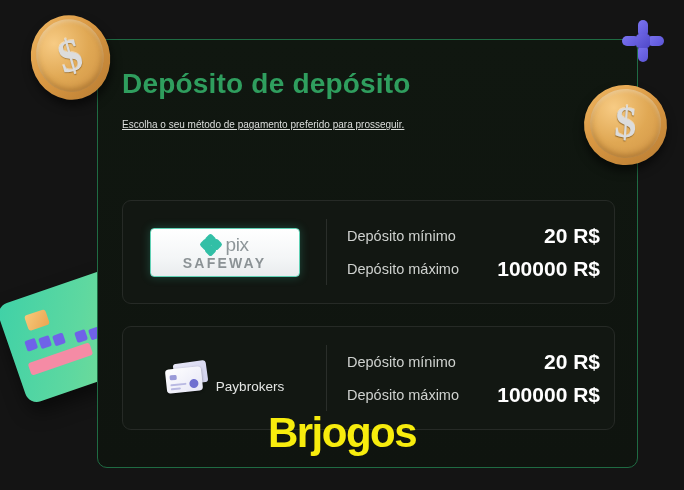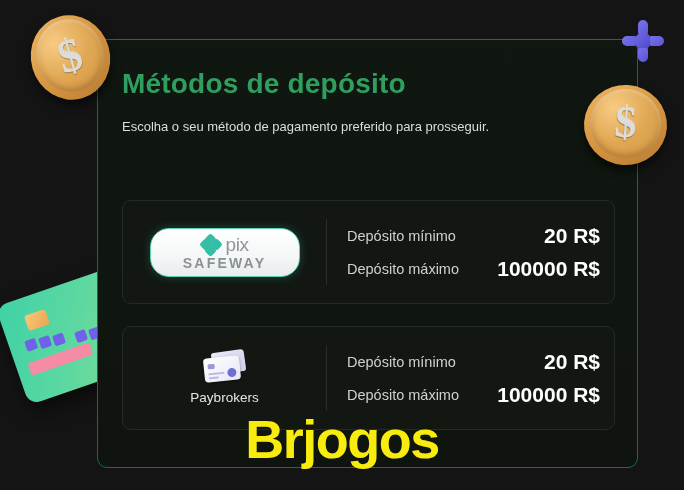--- a/index.html
+++ b/index.html
@@ -79,21 +79,21 @@
     background:#10170f;
     background:linear-gradient(180deg,#101710 0%,#0f140f 100%);
     box-sizing:border-box;
   }
   #panel-title{
     position:absolute;left:24px;top:28px;
     font-size:28px;font-weight:700;color:#2f9e5e;letter-spacing:.2px;
   }
   #panel-sub{
     position:absolute;left:24px;top:77px;width:450px;
-    font-size:13px;line-height:1.5;color:#dcdedc;
+    font-size:10px;line-height:1.5;color:#dcdedc;text-decoration:underline;
   }
 
   .method-row{
     position:absolute;left:24px;width:493px;height:104px;
     border:1px solid #262a26;border-radius:9px;
     background:#121712;
     box-sizing:border-box;
   }
   #row-pix{top:160px;}
   #row-paybrokers{top:286px;}
@@ -108,21 +108,21 @@
   .row-right{
     position:absolute;left:224px;top:0;right:14px;height:100%;
     display:flex;flex-direction:column;justify-content:center;gap:9px;
   }
   .limit-line{display:flex;align-items:center;justify-content:space-between;}
   .limit-label{font-size:14.5px;color:#cfd2cf;}
   .limit-value{font-size:21px;font-weight:700;color:#ffffff;}
 
   
   .pix-plaque{
-    width:150px;height:49px;border-radius:19px;
+    width:150px;height:49px;border-radius:4px;
     background:linear-gradient(180deg,#ffffff 0%,#f4f6f7 60%,#e9ecee 100%);
     border:1px solid #5fd0b4;
     box-shadow:0 0 10px rgba(60,200,170,.28);
     display:flex;flex-direction:column;align-items:center;justify-content:center;
     gap:1px;box-sizing:border-box;
   }
   .pix-top{display:flex;align-items:center;gap:5px;}
   .pix-mark{position:relative;width:20px;height:20px;}
   .pix-mark span{
     position:absolute;width:9px;height:9px;border-radius:2.4px;background:#32bfa6;
@@ -133,21 +133,21 @@
   .pix-mark .d3{left:11px;top:5.5px;}
   .pix-mark .d4{left:5.5px;top:11px;}
   .pix-word{
     font-size:19px;color:#8e9699;font-weight:400;letter-spacing:-.5px;line-height:1;
   }
   .pix-safeway{
     font-size:14px;font-weight:700;letter-spacing:2.2px;color:#8b9295;line-height:1;
   }
 
   
-  .pb-wrap{display:flex;flex-direction:column;align-items:center;gap:7px;}
+  .pb-wrap{display:flex;flex-direction:row;align-items:flex-end;gap:7px;}
   .pb-icon{position:relative;width:44px;height:32px;}
   .pb-icon .c-back{
     position:absolute;left:9px;top:0;width:33px;height:22px;border-radius:3px;
     background:linear-gradient(135deg,#e9e9f8,#d2d2ee);transform:rotate(-8deg);
   }
   .pb-icon .c-front{
     position:absolute;left:1px;top:6px;width:36px;height:24px;border-radius:3.5px;
     background:linear-gradient(150deg,#ffffff,#e6e6f6);
     box-shadow:0 1px 3px rgba(0,0,0,.4);transform:rotate(-6deg);
   }
@@ -157,21 +157,21 @@
   .pb-icon .c-front .b3{left:4px;top:19px;width:10px;}
   .pb-icon .c-front .dot{
     position:absolute;right:4px;top:12px;width:9px;height:9px;border-radius:50%;
     background:#6f6fd0;
   }
   .pb-name{font-size:13.5px;color:#e3e5e3;}
 
   
   #watermark{
     position:absolute;left:50%;top:412px;transform:translateX(-50%);
-    font-size:54px;font-weight:700;color:#f7ec0d;letter-spacing:-1.5px;
+    font-size:42px;font-weight:700;color:#f7ec0d;letter-spacing:-1.5px;
     line-height:1;white-space:nowrap;
   }
 </style>
 </head>
 <body>
 
 <div id="stage">
 
   <div id="credit-card" class="deco">
     <div class="chip"></div>
@@ -182,21 +182,21 @@
     <div class="blk" style="left:80px;top:52px;"></div>
     <div class="blk" style="left:94px;top:54px;"></div>
     <div class="blk" style="left:116px;top:58px;"></div>
     <div class="blk" style="left:130px;top:60px;"></div>
     <div class="blk" style="left:144px;top:62px;"></div>
     <div class="stripe"></div>
   </div>
 
   <div id="panel">
 
-    <div id="panel-title">Métodos de depósito</div>
+    <div id="panel-title">Depósito de depósito</div>
     <div id="panel-sub">Escolha o seu método de pagamento preferido para prosseguir.</div>
 
     <div class="method-row" id="row-pix">
       <div class="row-left">
         <div class="pix-plaque">
           <div class="pix-top">
             <span class="pix-mark">
               <span class="d1"></span>
                 <span class="d2"></span>
                 <span class="d3"></span>

